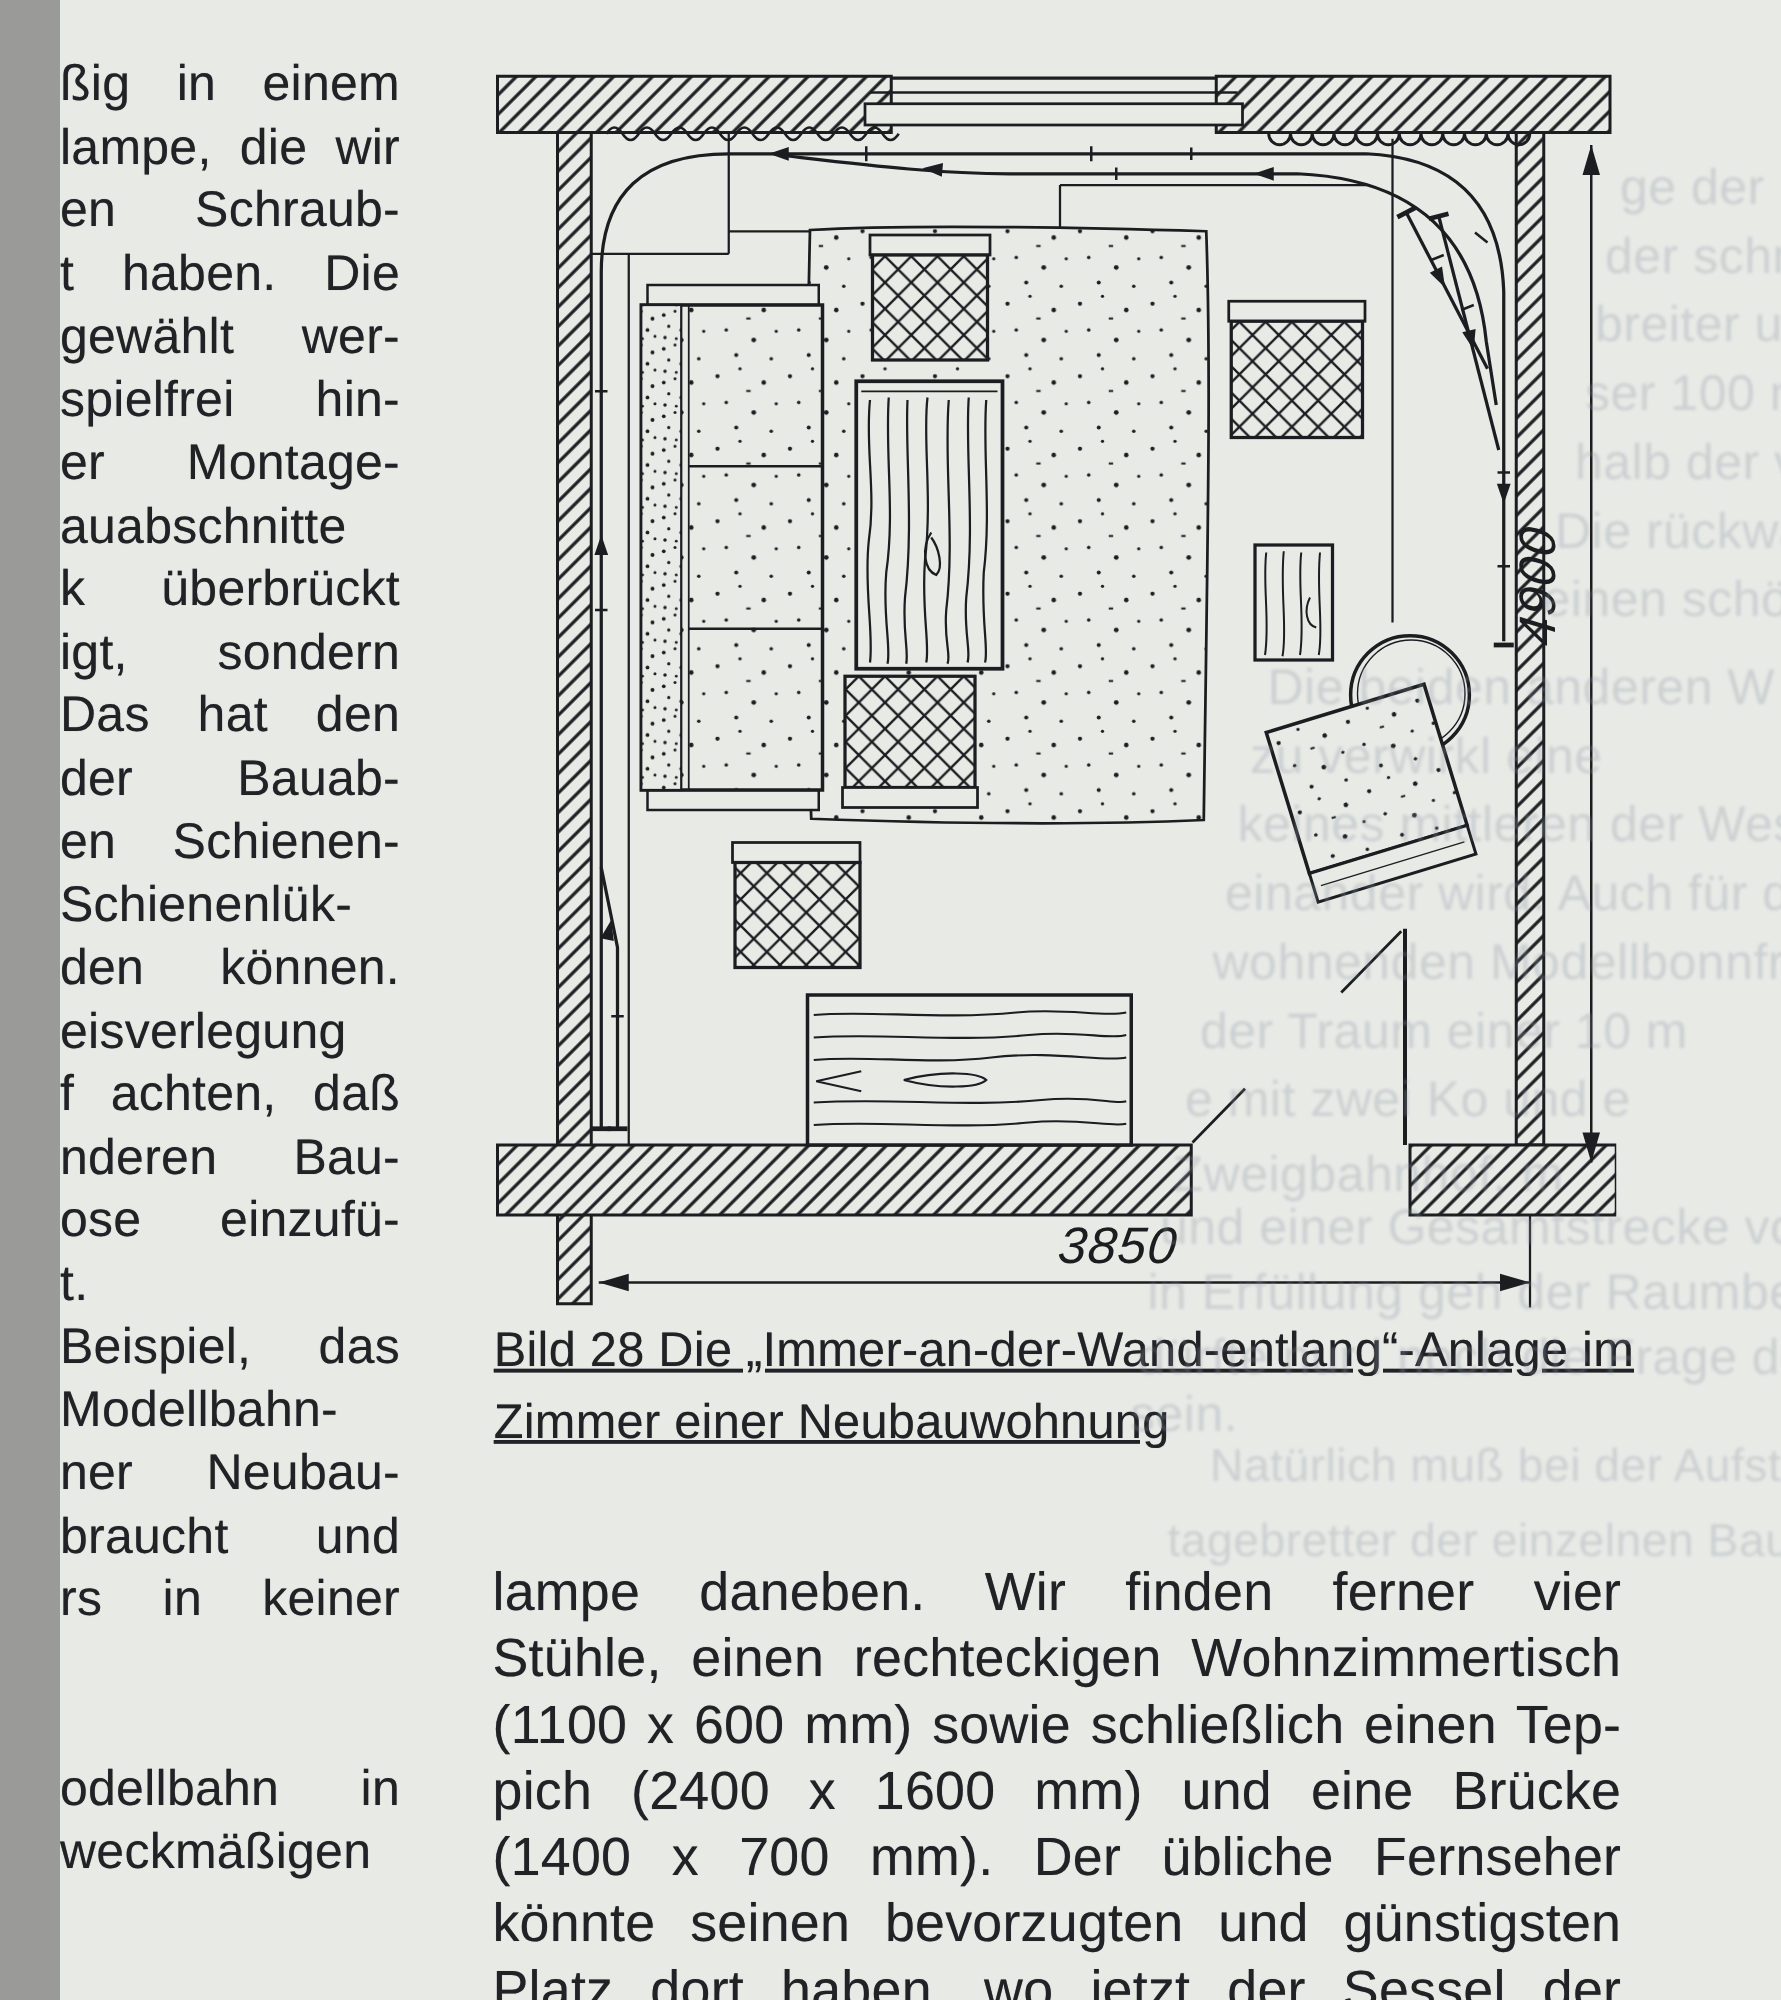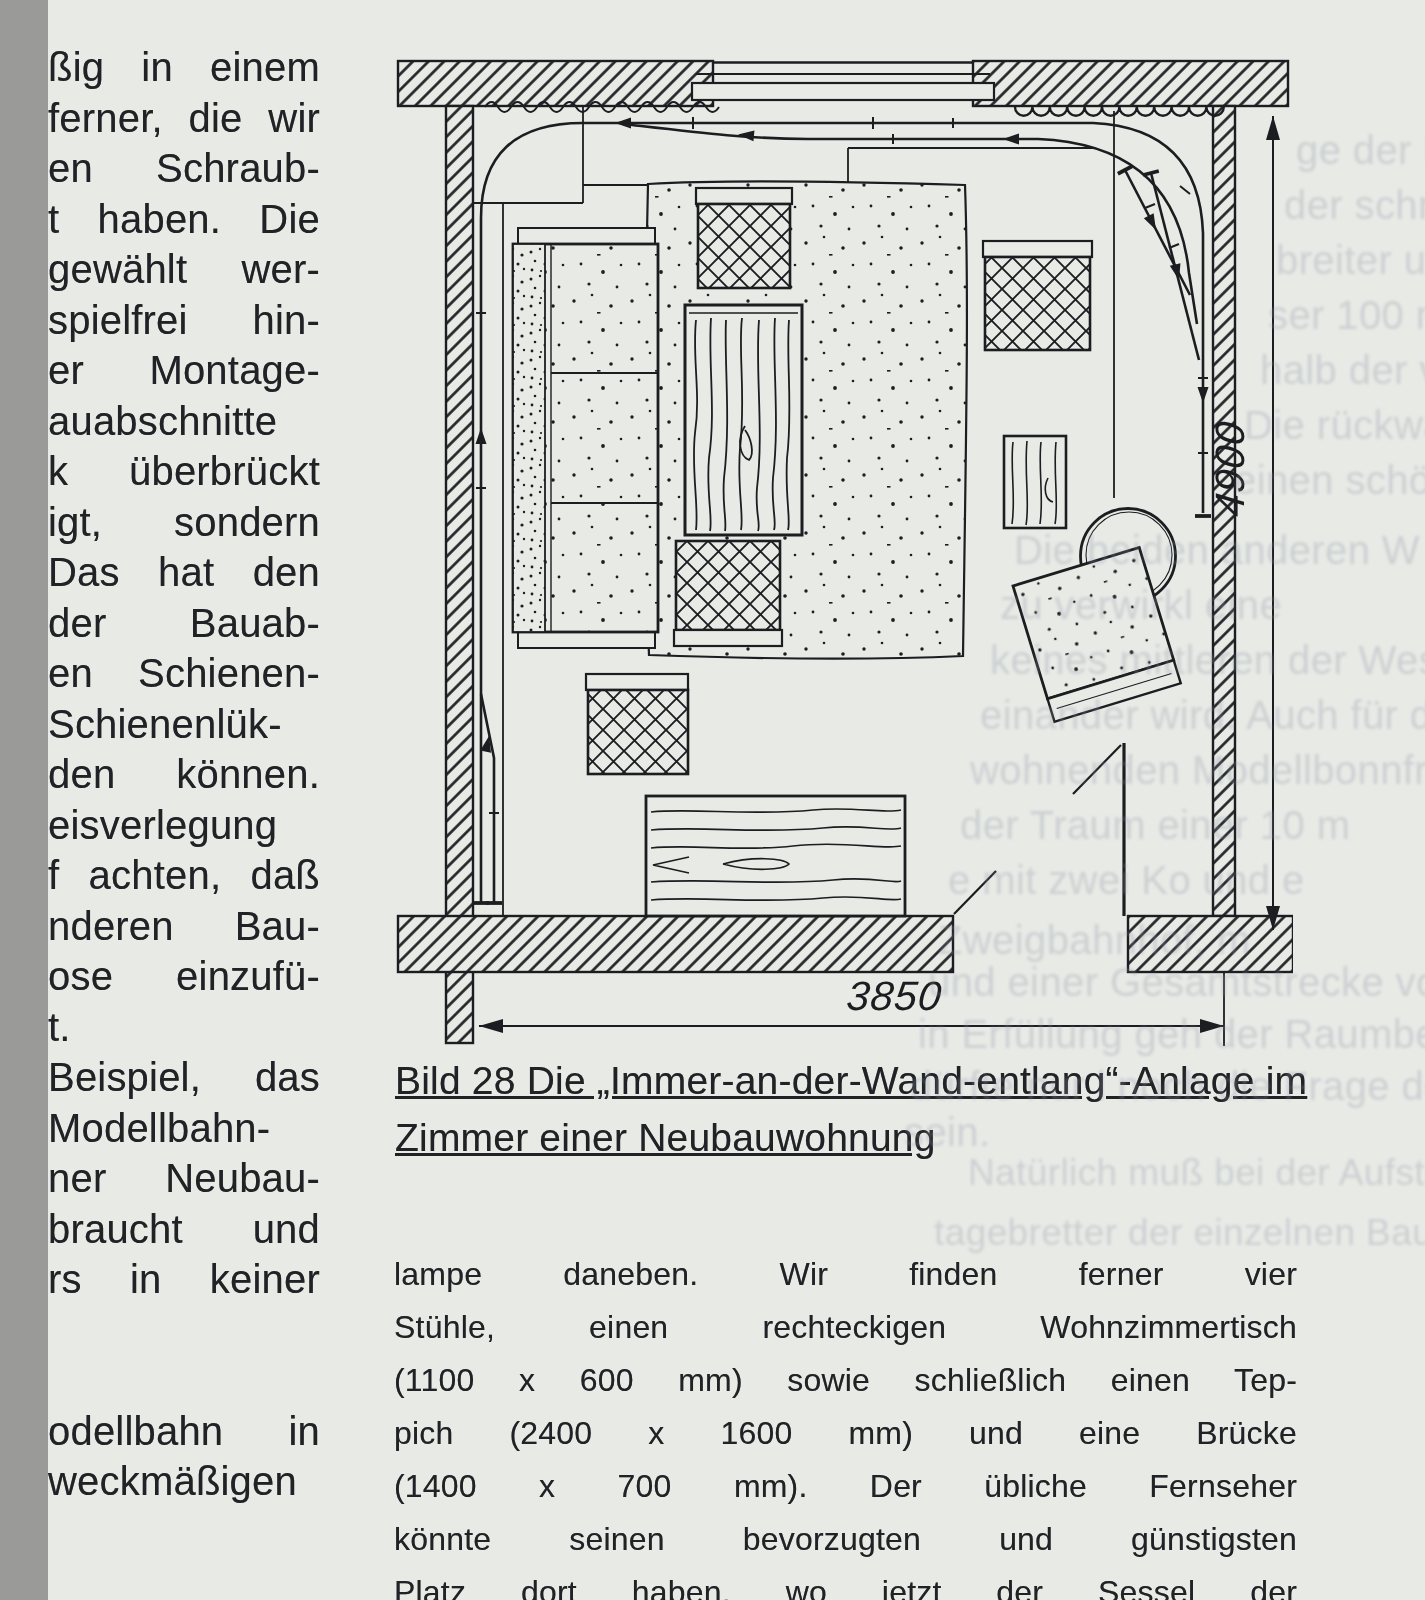--- a/index.html
+++ b/index.html
@@ -18,21 +18,21 @@
     text-align:justify;text-align-last:justify;overflow:hidden;
   }
   
   .figure-wrap{position:absolute;left:345px;top:58px;width:900px;height:995px;z-index:3;}
   
   .caption{position:absolute;left:347px;top:1052px;width:940px;z-index:3;text-decoration:underline;}
   .caption-line{height:57px;line-height:57px;font-size:39px;letter-spacing:.2px;white-space:nowrap;}
   
   .para{position:absolute;left:346px;top:1248px;width:903px;z-index:3;}
   .para-line{
-    height:53px;line-height:53px;font-size:32px;letter-spacing:.2px;
+    height:53px;line-height:53px;font-size:43px;letter-spacing:.2px;
     text-align:justify;text-align-last:justify;overflow:hidden;white-space:nowrap;
   }
   
   .ghost-layer{position:absolute;inset:0;z-index:4;pointer-events:none;}
   .ghost-line{
     position:absolute;color:#8f9aa6;opacity:.32;filter:blur(1.4px);
     white-space:nowrap;letter-spacing:.4px;
   }
   
   .edge-strip{
@@ -40,21 +40,21 @@
     background:linear-gradient(90deg,#aaa393 0,#cfc9b8 4px,#ece6d5 11px,#e9e3d1 100%);
   }
 </style>
 </head>
 <body>
 
 <div class="page">
 
   <div class="left-column txt">
       <div class="col-line">ßig in einem</div>
-      <div class="col-line">ferner, die wir</div>
+      <div class="col-line">lampe, die wir</div>
       <div class="col-line">en Schraub-</div>
       <div class="col-line">t haben. Die</div>
       <div class="col-line">gewählt wer-</div>
       <div class="col-line">spielfrei hin-</div>
       <div class="col-line">er Montage-</div>
       <div class="col-line">auabschnitte</div>
       <div class="col-line">k überbrückt</div>
       <div class="col-line">igt, sondern</div>
       <div class="col-line">Das hat den</div>
       <div class="col-line">der Bauab-</div>

